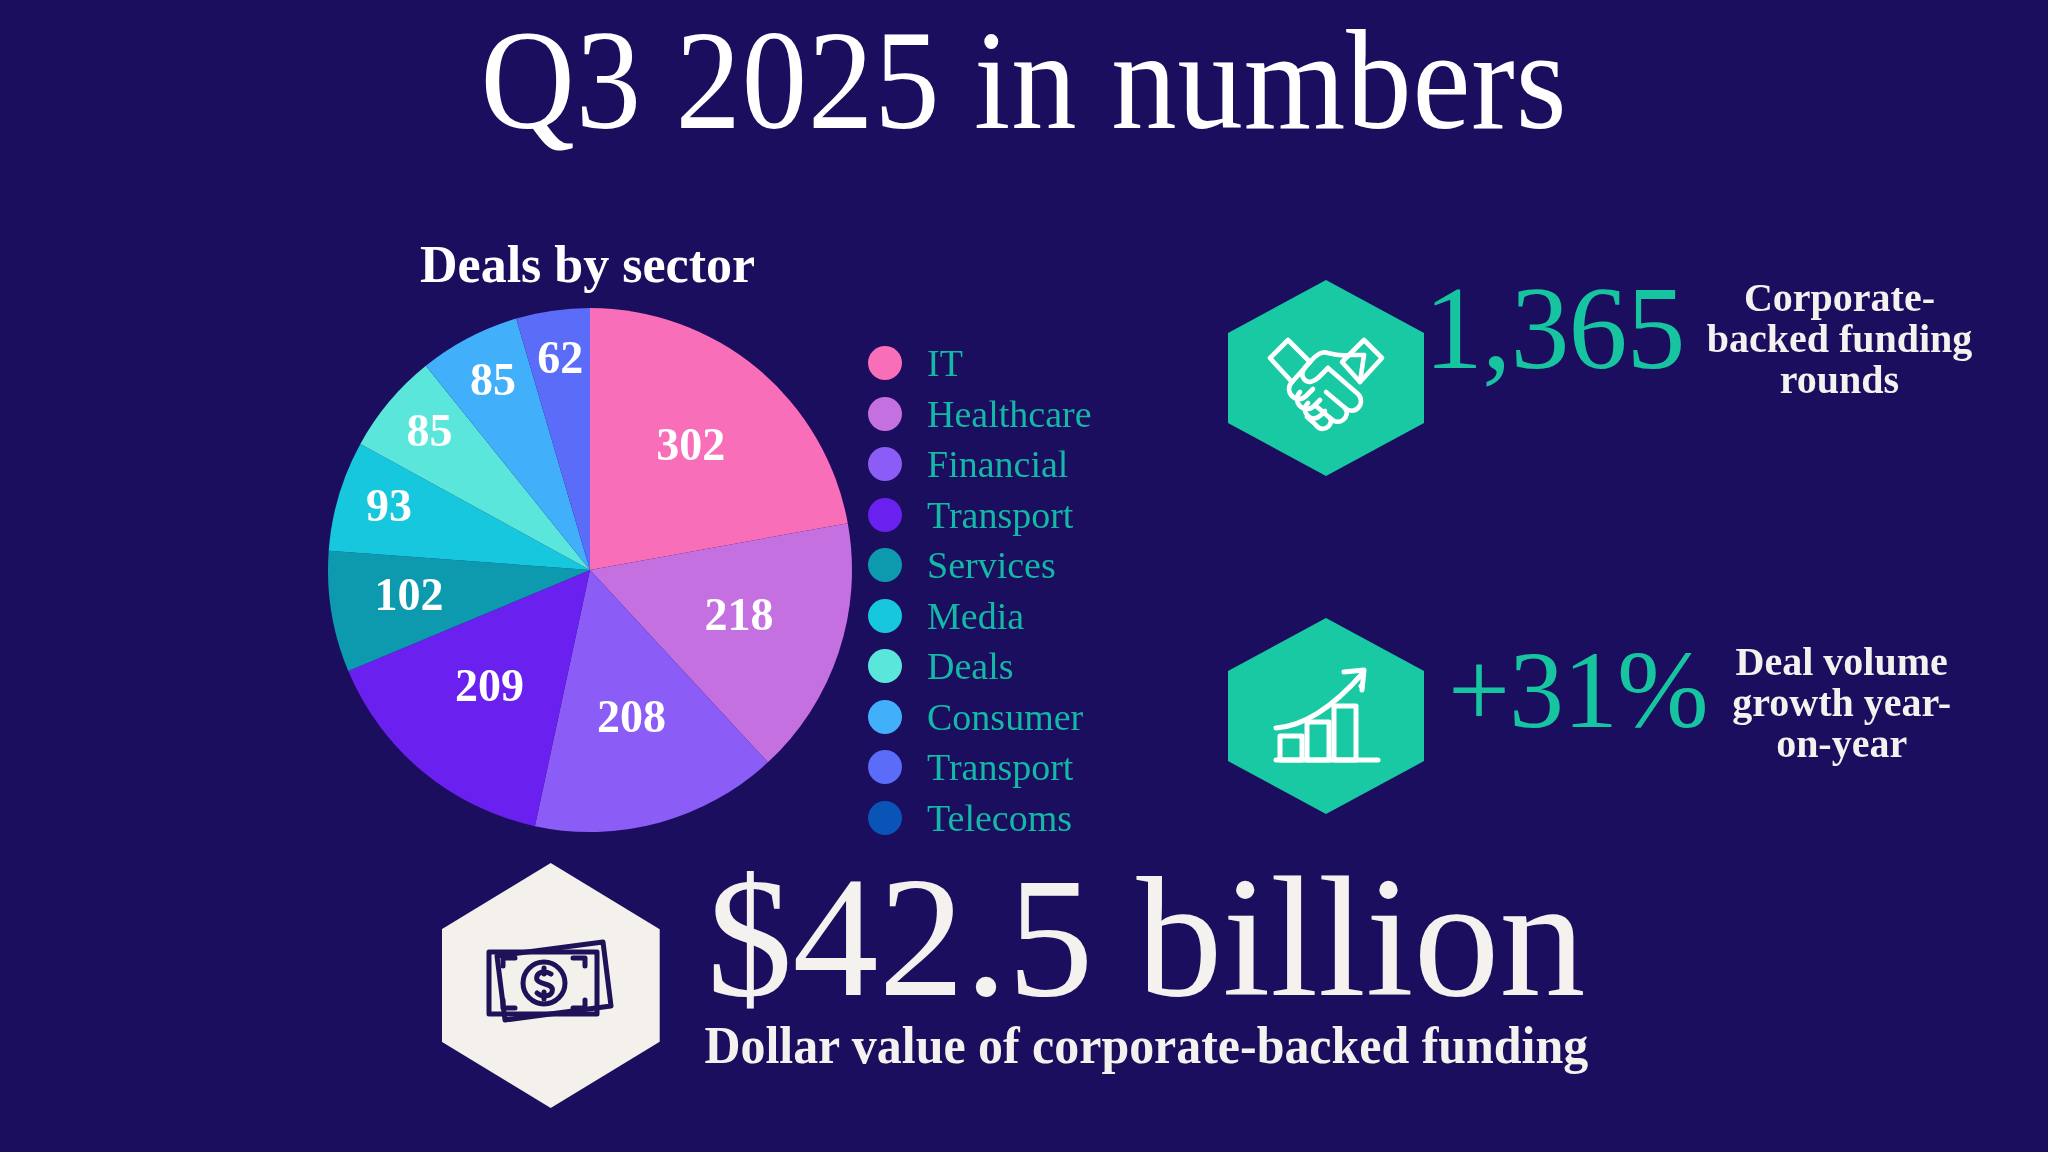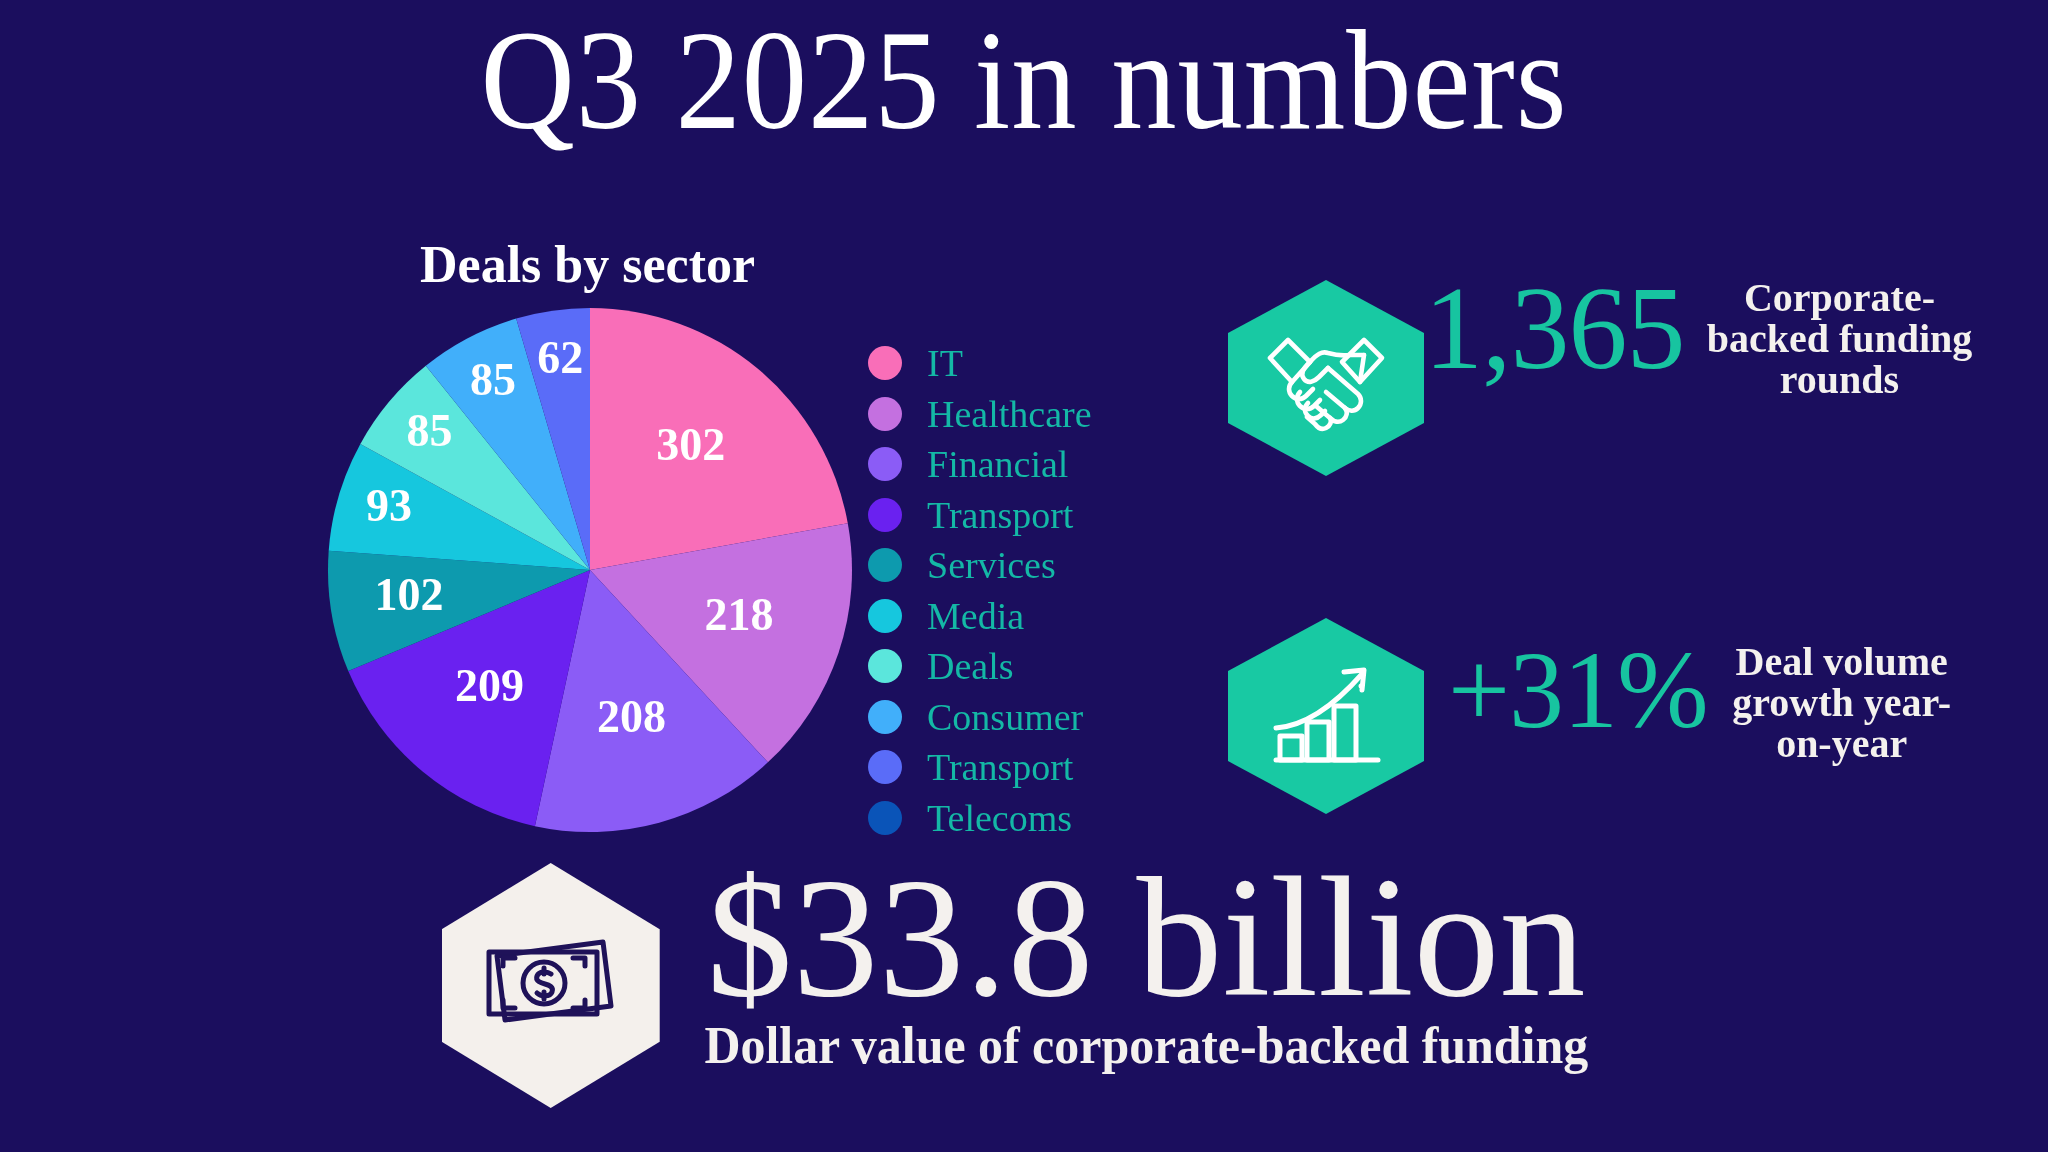--- a/index.html
+++ b/index.html
@@ -253,18 +253,18 @@
           <path d="M104 34 L104 26 L92 26"></path>
           <path d="M104 68 L104 76 L92 76"></path>
           <circle cx="63" cy="51" r="21"></circle>
           <path d="M70 42 C66 39 58 39 56 44 C54 49 60 51 64 52 C68 53 73 55 71 60 C69 65 60 65 56 61"></path>
           <path d="M63 36 L63 42"></path>
           <path d="M63 60 L63 67"></path>
         </g>
       </svg>
     </div>
     <div id="dollar-text">
-      <div id="dollar-value">$33.8 billion</div>
+      <div id="dollar-value">$42.5 billion</div>
       <div id="dollar-caption">Dollar value of corporate-backed funding</div>
     </div>
   </div>
 
 </div>
 
 </body></html>

